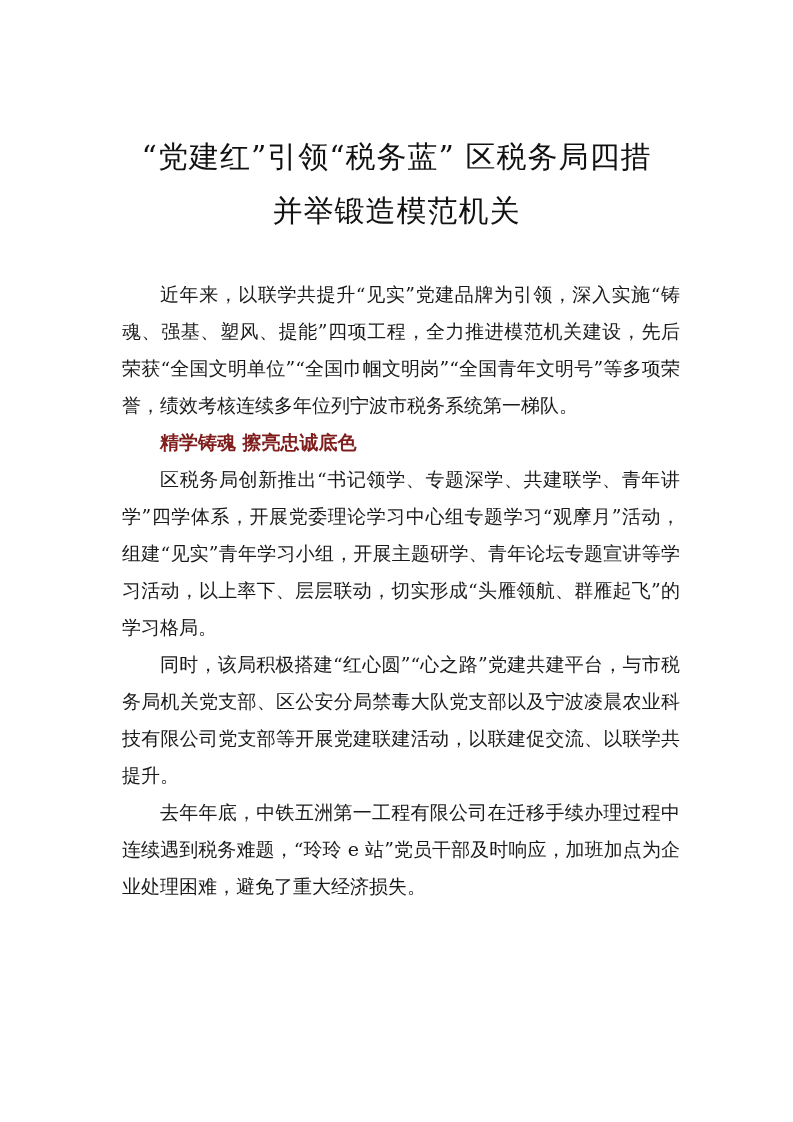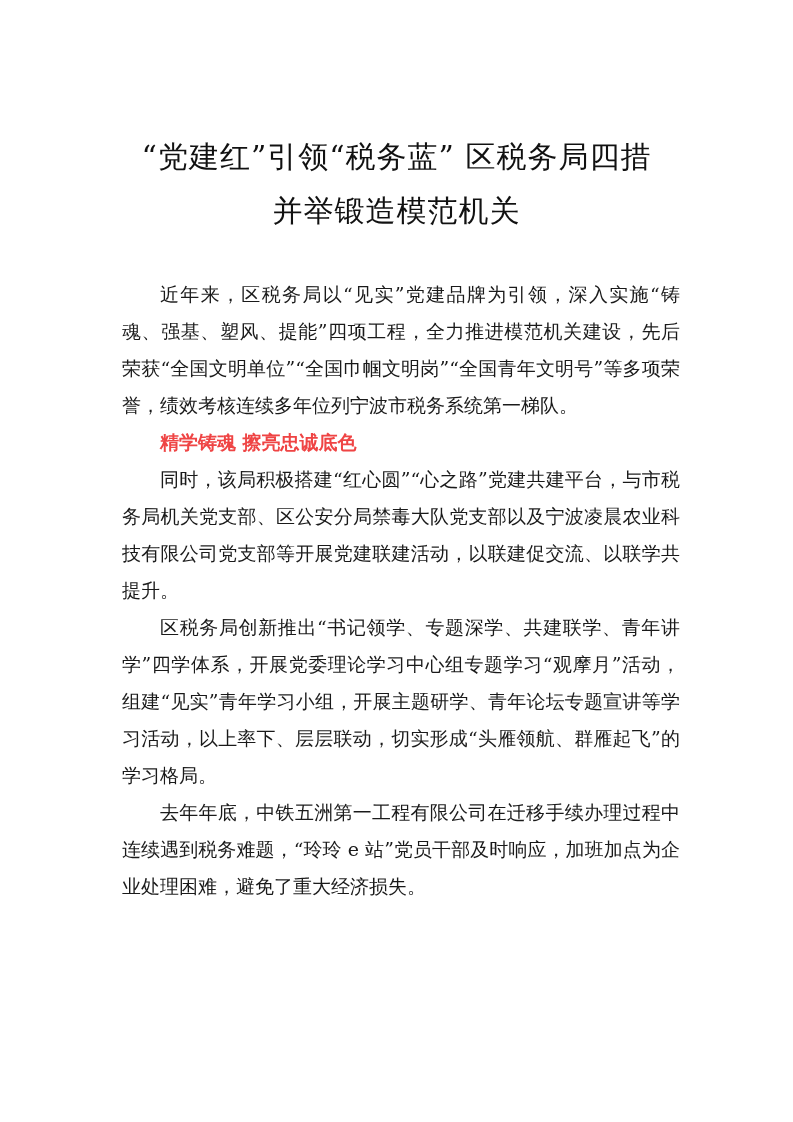--- a/index.html
+++ b/index.html
@@ -15,30 +15,30 @@
   .body {
     position: absolute; left: 122px; width: 558px; top: 276px;
     font-family: "DejaVu Serif", "Liberation Serif", serif;
     font-size: 19px; line-height: 37px; color: #1a1a1a;
     text-align: justify; text-justify: inter-character;
   }
   .body p { margin: 0; text-indent: 2em; text-align-last: left; }
   .body h2 {
     margin: 0; font-size: 19px; line-height: 37px; font-weight: bold;
     font-family: "DejaVu Sans", "Liberation Sans", sans-serif;
-    text-indent: 2em; color: #ef4444;
+    text-indent: 2em; color: #7f1d1d;
   }
 </style>
 </head>
 <body>
 
 <div class="page">
   <div class="title t1">“党建红”引领“税务蓝” 区税务局四措</div>
   <div class="title t2">并举锻造模范机关</div>
 
   <div class="body">
-    <p>近年来，区税务局以“见实”党建品牌为引领，深入实施“铸魂、强基、塑风、提能”四项工程，全力推进模范机关建设，先后荣获“全国文明单位”“全国巾帼文明岗”“全国青年文明号”等多项荣誉，绩效考核连续多年位列宁波市税务系统第一梯队。</p>
+    <p>近年来，以联学共提升“见实”党建品牌为引领，深入实施“铸魂、强基、塑风、提能”四项工程，全力推进模范机关建设，先后荣获“全国文明单位”“全国巾帼文明岗”“全国青年文明号”等多项荣誉，绩效考核连续多年位列宁波市税务系统第一梯队。</p>
     <h2>精学铸魂 擦亮忠诚底色</h2>
+    <p>区税务局创新推出“书记领学、专题深学、共建联学、青年讲学”四学体系，开展党委理论学习中心组专题学习“观摩月”活动，组建“见实”青年学习小组，开展主题研学、青年论坛专题宣讲等学习活动，以上率下、层层联动，切实形成“头雁领航、群雁起飞”的学习格局。</p>
     <p>同时，该局积极搭建“红心圆”“心之路”党建共建平台，与市税务局机关党支部、区公安分局禁毒大队党支部以及宁波凌晨农业科技有限公司党支部等开展党建联建活动，以联建促交流、以联学共提升。</p>
-    <p>区税务局创新推出“书记领学、专题深学、共建联学、青年讲学”四学体系，开展党委理论学习中心组专题学习“观摩月”活动，组建“见实”青年学习小组，开展主题研学、青年论坛专题宣讲等学习活动，以上率下、层层联动，切实形成“头雁领航、群雁起飞”的学习格局。</p>
     <p>去年年底，中铁五洲第一工程有限公司在迁移手续办理过程中连续遇到税务难题，“玲玲 e 站”党员干部及时响应，加班加点为企业处理困难，避免了重大经济损失。</p>
   </div>
 </div>
 
 </body></html>

